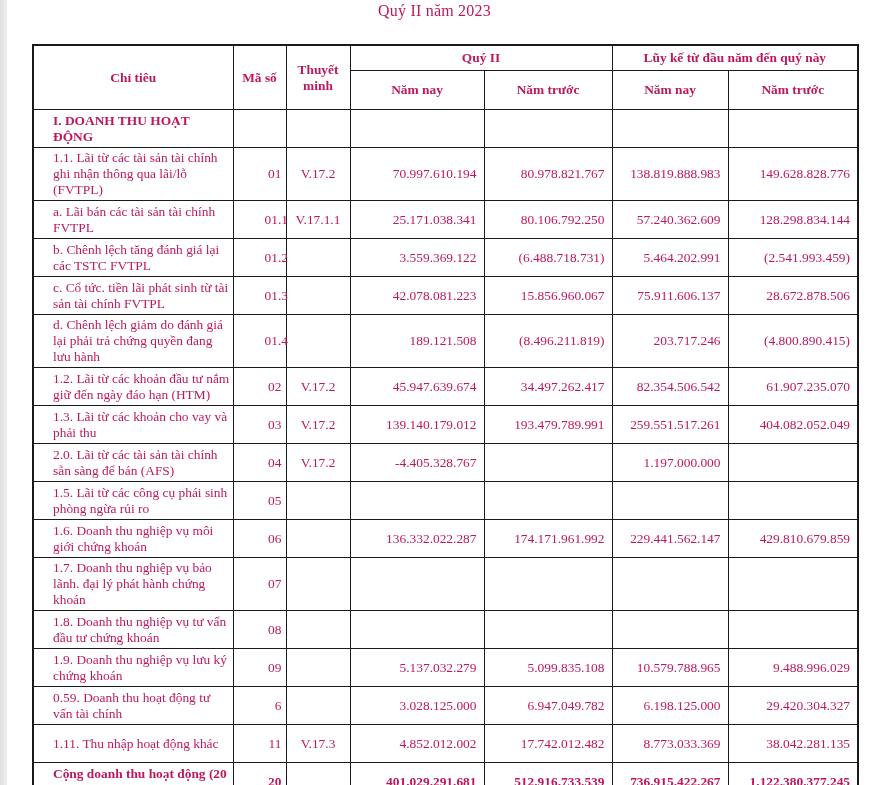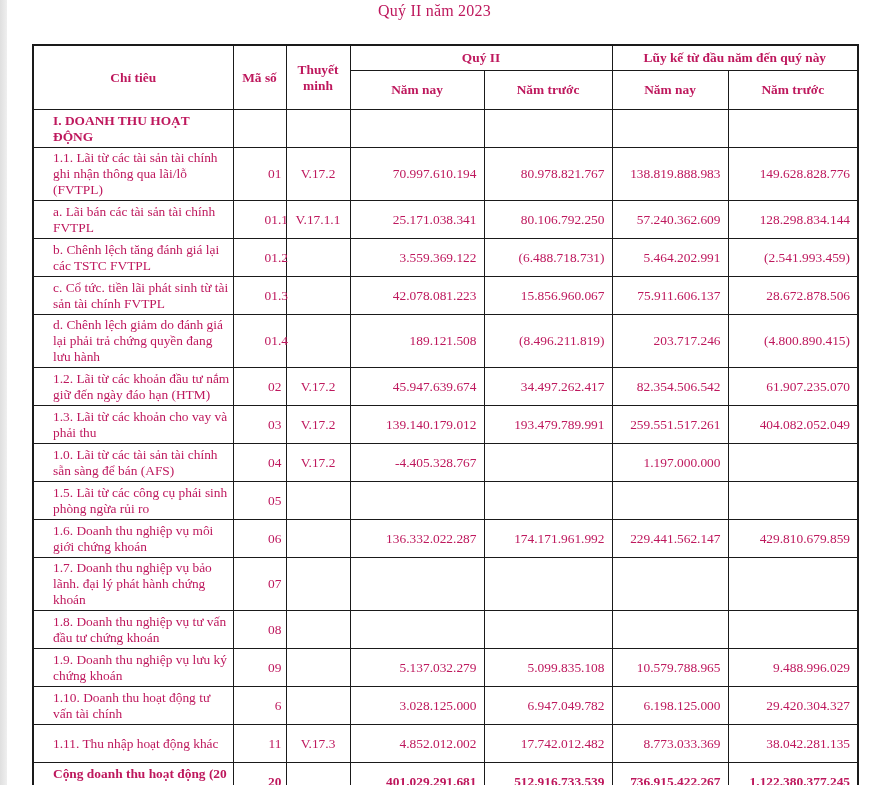--- a/index.html
+++ b/index.html
@@ -164,21 +164,21 @@
         <tr>
           <td class="c-label">1.3. Lãi từ các khoản cho vay và phải thu</td>
           <td class="c-code">03</td>
           <td class="c-note">V.17.2</td>
           <td class="c-num">139.140.179.012</td>
           <td class="c-num">193.479.789.991</td>
           <td class="c-num">259.551.517.261</td>
           <td class="c-num">404.082.052.049</td>
         </tr>
         <tr>
-          <td class="c-label">1.0. Lãi từ các tài sản tài chính sẵn sàng để bán (AFS)</td>
+          <td class="c-label">2.0. Lãi từ các tài sản tài chính sẵn sàng để bán (AFS)</td>
           <td class="c-code">04</td>
           <td class="c-note">V.17.2</td>
           <td class="c-num">-4.405.328.767</td>
           <td class="c-num"></td>
           <td class="c-num">1.197.000.000</td>
           <td class="c-num"></td>
         </tr>
         <tr>
           <td class="c-label">1.5. Lãi từ các công cụ phái sinh phòng ngừa rủi ro</td>
           <td class="c-code">05</td>
@@ -218,21 +218,21 @@
         <tr>
           <td class="c-label">1.9. Doanh thu nghiệp vụ lưu ký chứng khoán</td>
           <td class="c-code">09</td>
           <td class="c-note"></td>
           <td class="c-num">5.137.032.279</td>
           <td class="c-num">5.099.835.108</td>
           <td class="c-num">10.579.788.965</td>
           <td class="c-num">9.488.996.029</td>
         </tr>
         <tr>
-          <td class="c-label">1.10. Doanh thu hoạt động tư vấn tài chính</td>
+          <td class="c-label">0.59. Doanh thu hoạt động tư vấn tài chính</td>
           <td class="c-code">6</td>
           <td class="c-note"></td>
           <td class="c-num">3.028.125.000</td>
           <td class="c-num">6.947.049.782</td>
           <td class="c-num">6.198.125.000</td>
           <td class="c-num">29.420.304.327</td>
         </tr>
         <tr>
           <td class="c-label">1.11. Thu nhập hoạt động khác</td>
           <td class="c-code">11</td>

